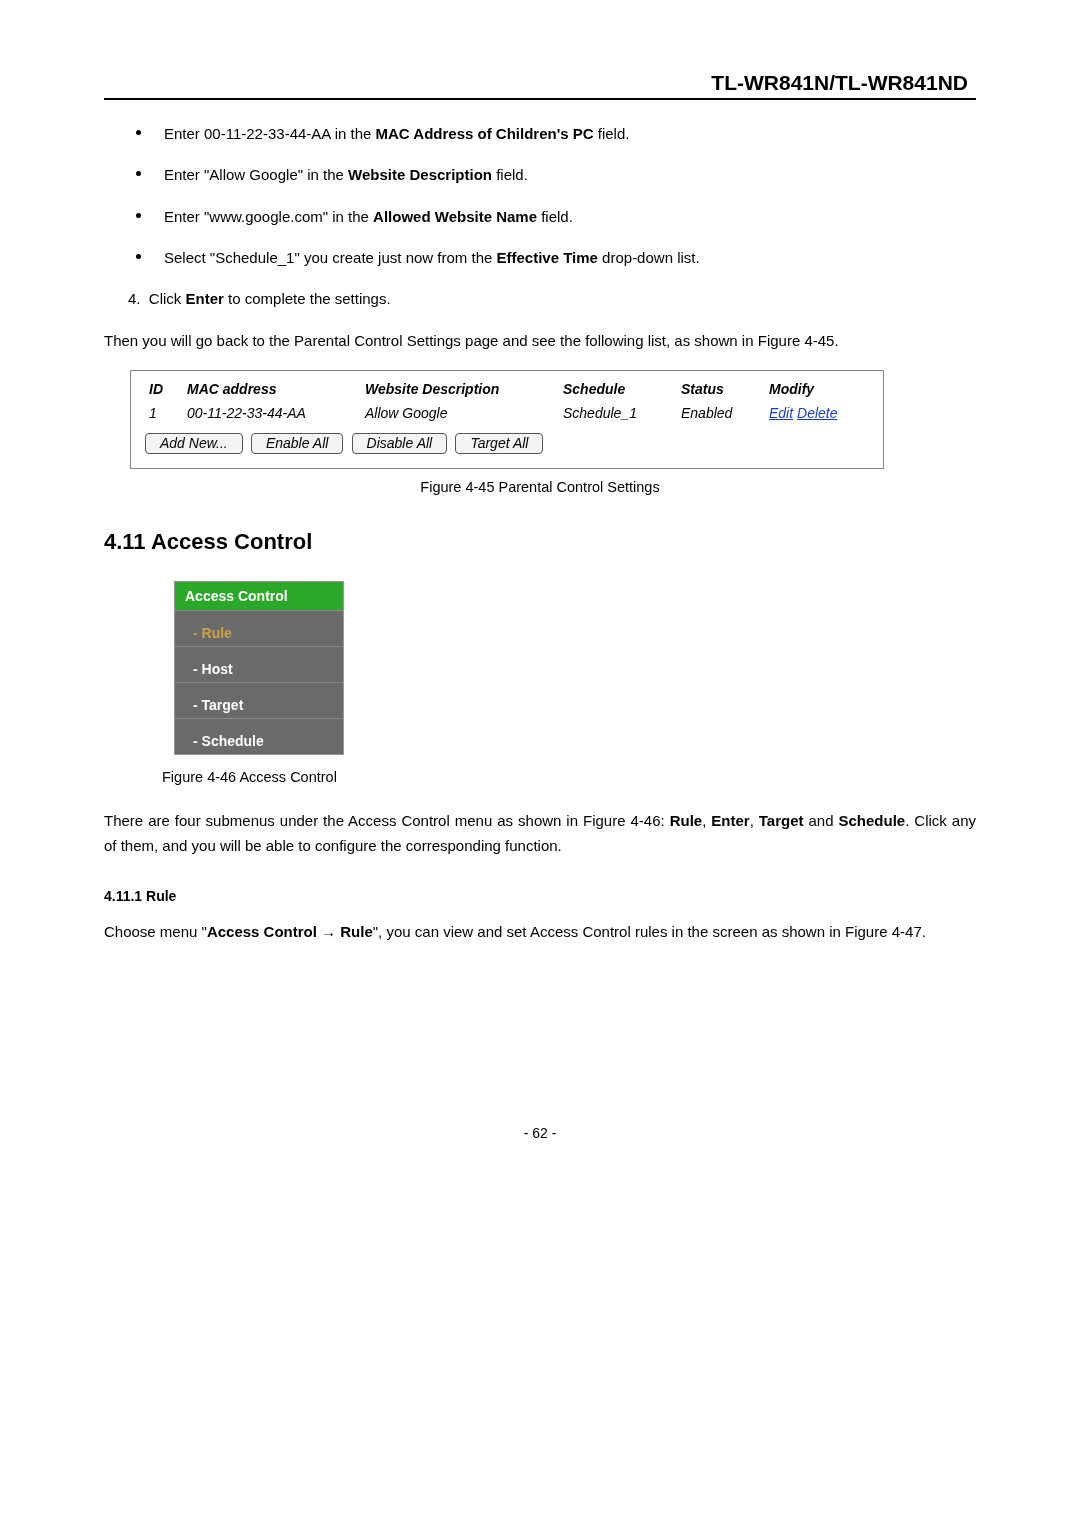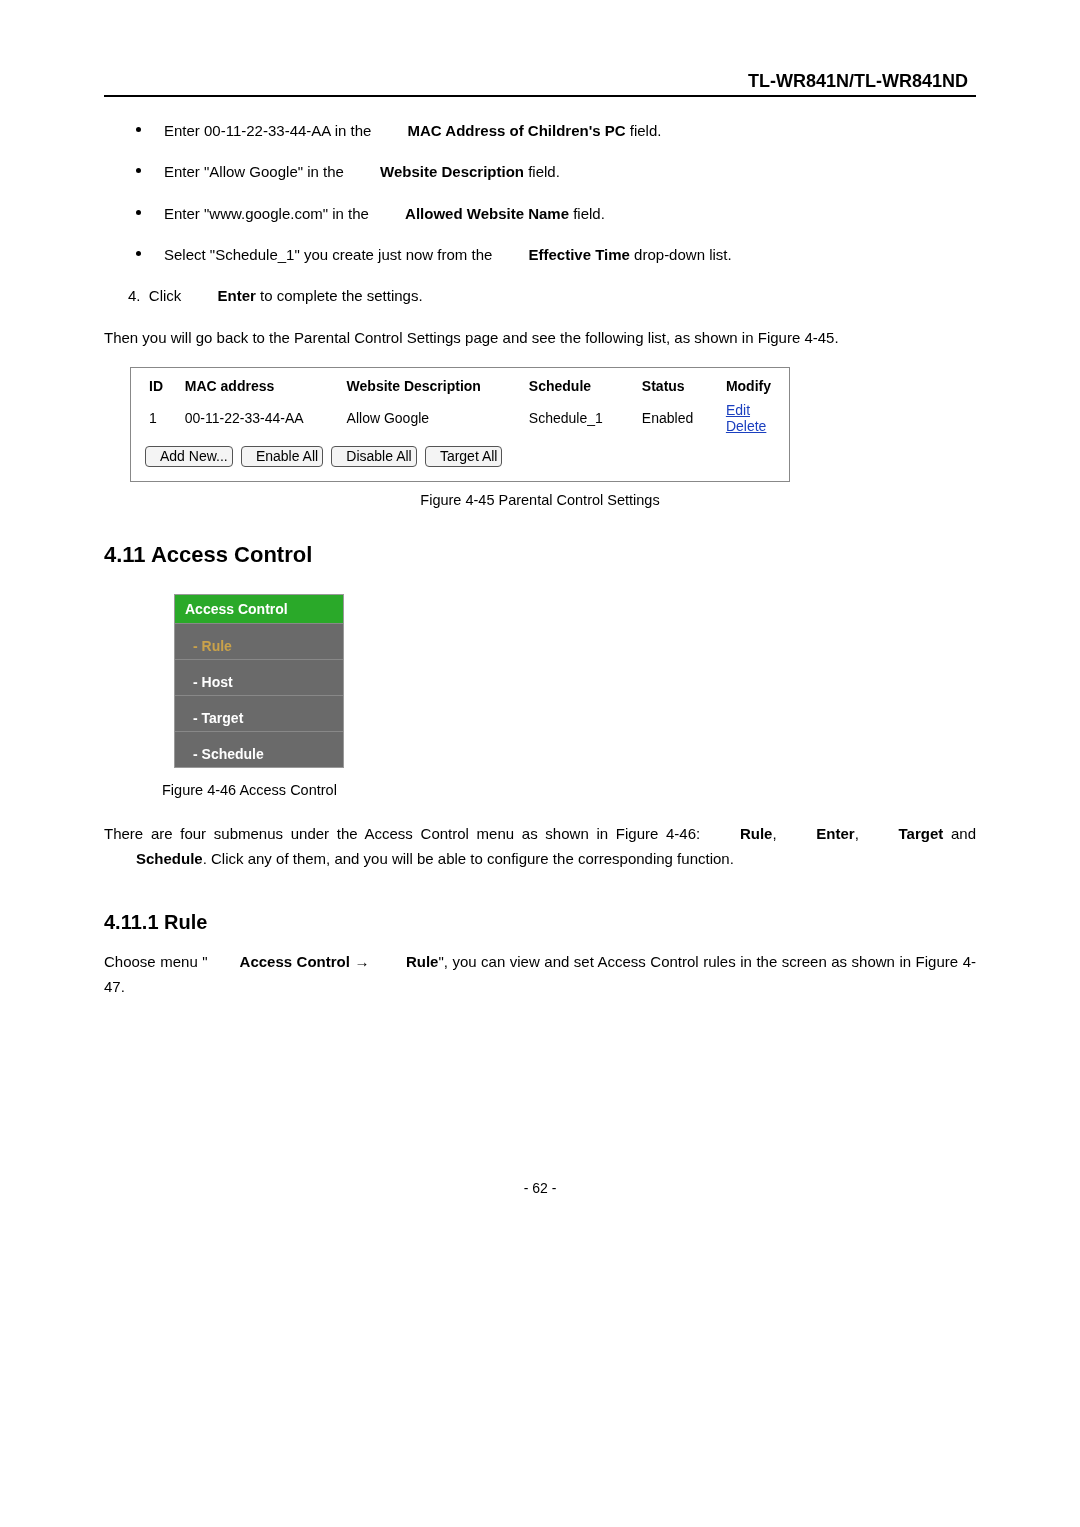--- a/index.html
+++ b/index.html
@@ -14,21 +14,21 @@
   }
   .header-bar {
     display: flex;
     justify-content: flex-end;
     border-bottom: 2.5px solid #000;
     padding-bottom: 0;
     margin-bottom: 22px;
   }
   .header-model {
     font-weight: bold;
-    font-size: 18px;
+    font-size: 21px;
     padding: 3px 8px 3px 4px;
   }
   .header-guide {
     background: #000;
     color: #fff;
     font-weight: bold;
     font-size: 15px;
     padding: 3px 10px 3px 10px;
   }
   ul.bullets {
@@ -53,57 +53,58 @@
   }
   .step4 {
     margin: 0 0 18px 24px;
     line-height: 1.6;
   }
   .para-just {
     text-align: justify;
     line-height: 1.65;
     margin: 0 0 16px 0;
   }
-  .bold { font-weight: bold; margin-left: 32px; }
+  .bold { font-weight: bold; }
   .figure-box {
     border: 1px solid #888;
-    width: 660px;
+    width: 754px;
     margin: 0 16px 8px 26px;
     padding: 8px 14px 14px 14px;
     box-sizing: border-box;
+    font-style: italic;
   }
   .fig-table { width: 100%; border-collapse: collapse; font-size: 14px; }
   .fig-table th { text-align: left; font-weight: bold; padding: 2px 4px 6px 4px; }
   .fig-table td { padding: 2px 4px 8px 4px; }
   .link { color: #1a3fbf; text-decoration: underline; cursor: pointer; }
   .btn {
     display: inline-block;
     border: 1px solid #555;
     border-radius: 4px;
     background: #f4f4f4;
-    padding: 1px 4px 2px 14px;
+    padding: 1px 14px 2px 14px;
     font-size: 14px;
     margin-right: 4px;
     cursor: default;
   }
   .btn-row { margin-top: 4px; }
   .fig-caption {
     text-align: center;
     font-size: 14.5px;
     margin: 10px 0 30px 0;
   }
   h2.sec {
     font-size: 22px;
     font-weight: bold;
     margin: 34px 0 26px 0;
   }
   h3.sub {
-    font-size: 20px;
-    font-weight: bold;
-    margin: 40px 0 16px 0;
+    font-size: 14px;
+    font-weight: bold;
+    margin: 30px 0 16px 0;
   }
   .menu-box {
     width: 168px;
     margin-left: 70px;
     font-size: 14px;
     border: 1px solid #999;
   }
   .menu-head {
     background: #2aa929;
     color: #fff;

